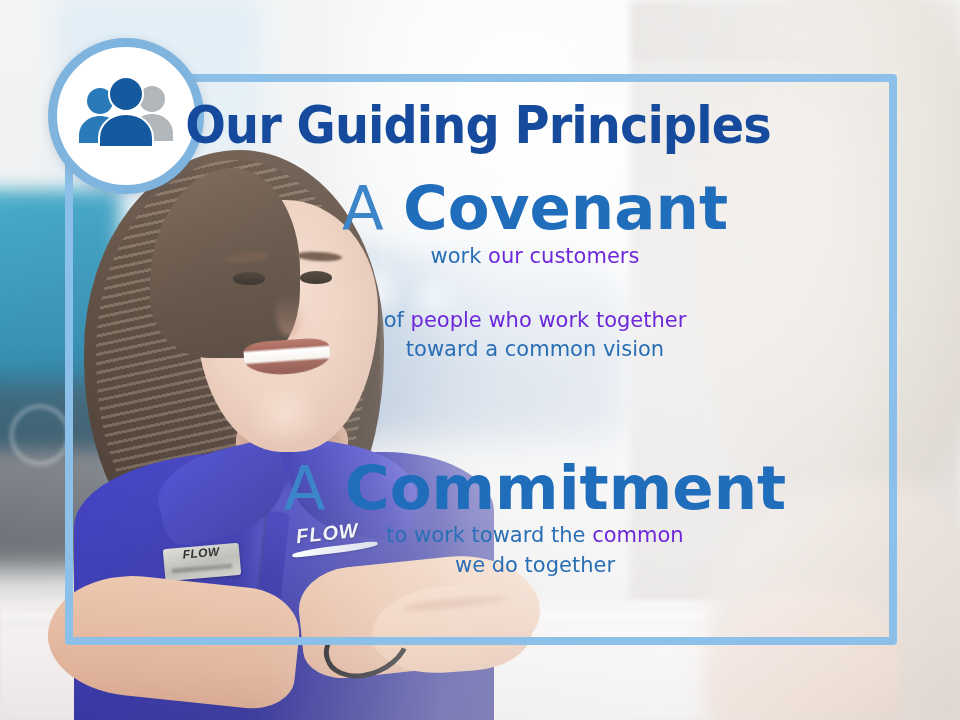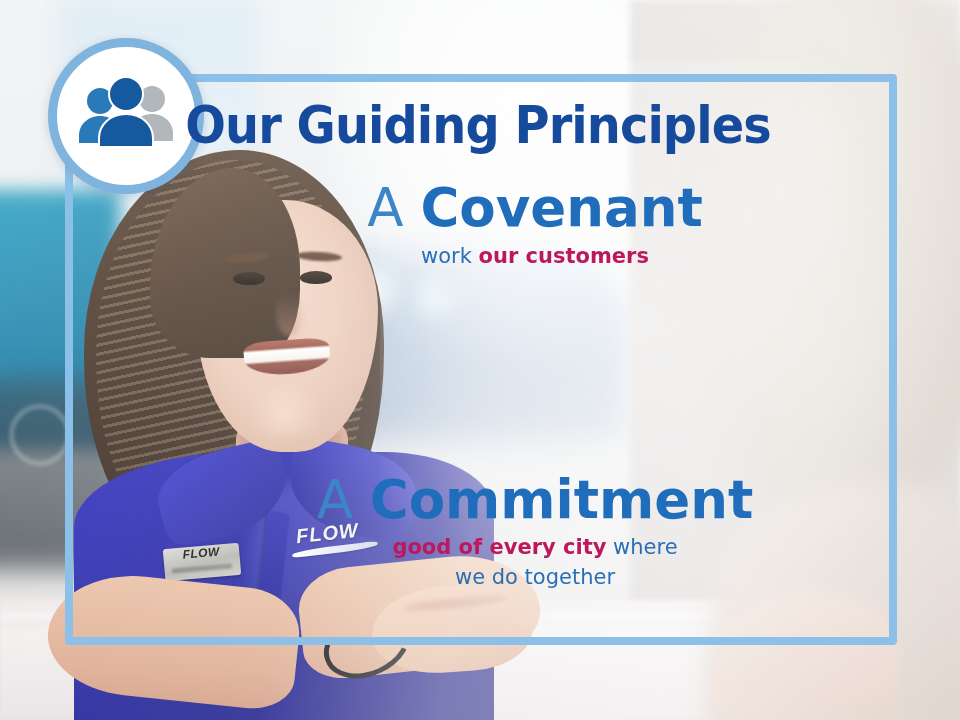--- a/index.html
+++ b/index.html
@@ -327,38 +327,38 @@
     line-height:58px;
     letter-spacing:-1px;
     color:#154a9c;
     transform:scaleX(.92);
     transform-origin:50% 50%;
   }
 
   .block{position:absolute;right:42px;text-align:center;width:640px;}
   .blk1{top:108px;}
   .blk2{top:226px;}
-  .blk3{top:400px;}
+  .blk3{top:388px;}
 
   .head{
     font-family:"DejaVu Sans", sans-serif;
-    font-size:53px;line-height:52px;
+    font-size:61px;line-height:52px;
     color:#2f77bd;font-weight:normal;
     white-space:nowrap;
   }
   .head b{color:#1f6dbb;font-weight:bold;}
   .head .art{color:#3c85c8;font-weight:normal;}
 
   .sub{
     font-family:"DejaVu Sans", sans-serif;
     font-size:21px;line-height:29px;
     color:#2a6fb5;font-weight:normal;
     margin-top:6px;
   }
-  .sub b{font-weight:bold;color:#be185d;}
+  .sub b{font-weight:normal;color:#6d28d9;}
 
   .blk3 .sub{line-height:30px;}
   .blk1 .sub{margin-top:8px;}
 </style>
 </head>
 <body>
 
 <div id="stage">
 
   <div class="photo">
@@ -444,27 +444,31 @@
       <div class="head">
         <span class="art">A</span>
         <b>Covenant</b>
       </div>
       <div class="sub">
         <span>work </span><b>our customers</b>
       </div>
     </div>
 
     <div class="block blk2">
+      <div class="sub">
+        <div><span>of </span><b>people who work together</b></div>
+        <div>toward a common vision</div>
+      </div>
     </div>
 
     <div class="block blk3">
       <div class="head">
         <span class="art">A</span>
         <b>Commitment</b>
       </div>
       <div class="sub">
-        <div><b>good of every city</b><span> where</span></div>
+        <div><span>to work toward the </span><b>common</b></div>
         <div>we do together</div>
       </div>
     </div>
 
   </div>
 </div>
 
 </body></html>

